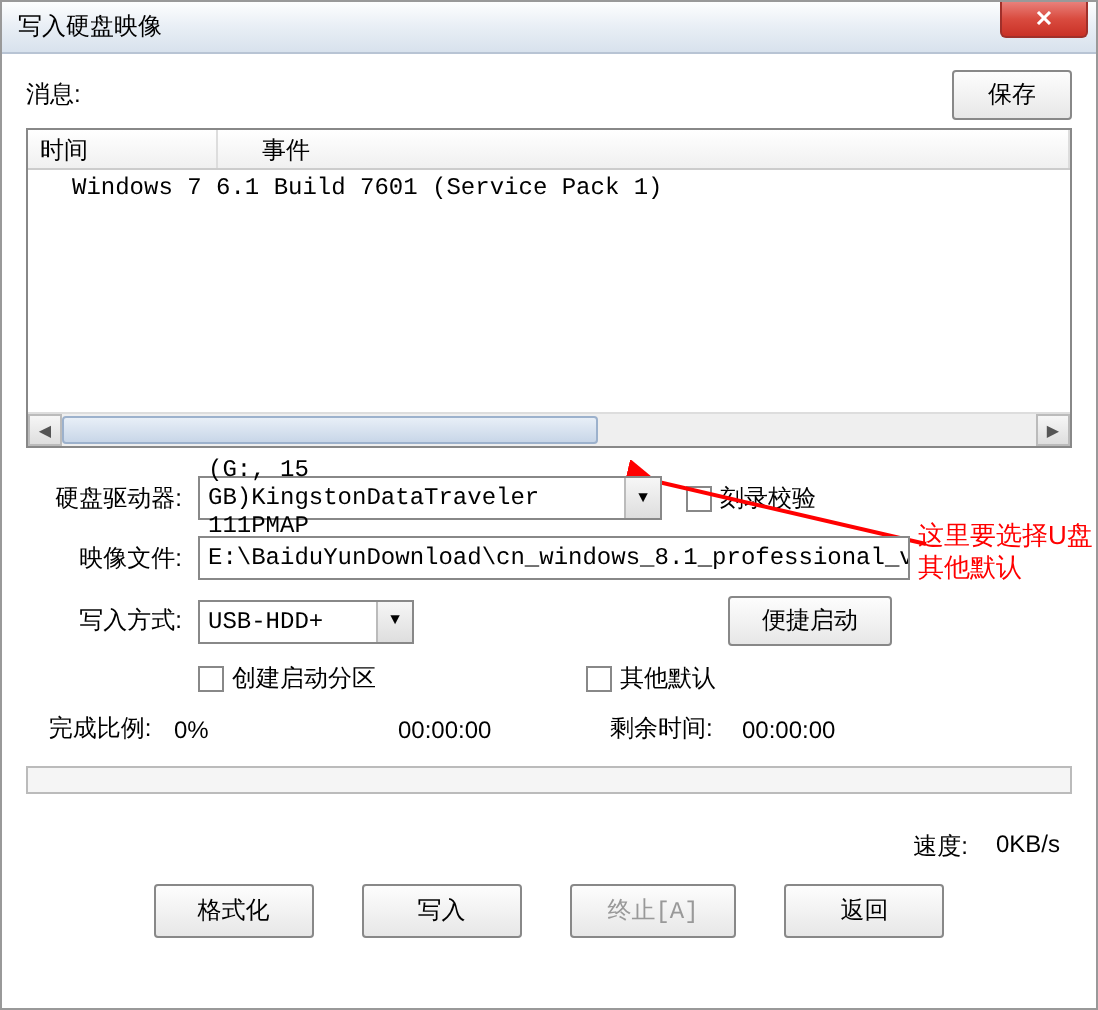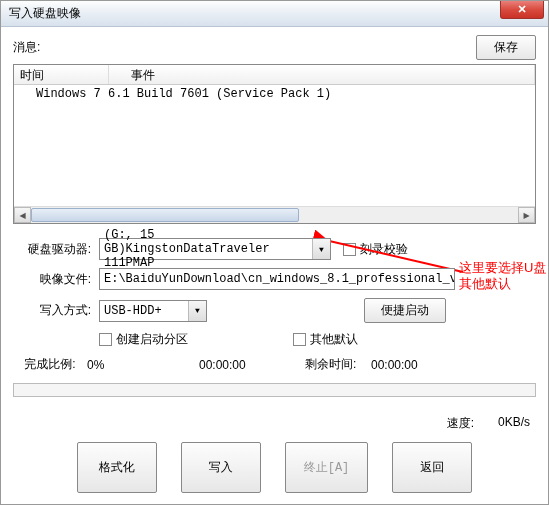--- a/index.html
+++ b/index.html
@@ -51,21 +51,21 @@
   }
   .btn {
     background: linear-gradient(to bottom, #fdfdfd, #e7e7e7);
     border: 1px solid #888;
     border-radius: 2px;
     padding: 3px 16px;
     font-size: 12px;
     font-family: Liberation Mono, monospace;
     min-width: 60px;
   }
-  .btn-wide { min-width: 80px; padding: 16px 18px; }
+  .btn-wide { min-width: 80px; padding: 4px 18px; }
   .btn-disabled { color: #999; text-align: center; }
   .listbox {
     border: 1px solid #888;
     background: #fff;
     height: 160px;
     overflow: hidden;
     position: relative;
     margin-bottom: 0;
   }
   .list-header {
@@ -185,21 +185,21 @@
   .divider-bottom .lbl { width: 74px; text-align: center;}
   .btn-row {
     display: flex;
     justify-content: center;
     gap: 24px;
     margin-top: 10px;
   }
   .speed-row {
     display: flex;
     justify-content: flex-end;
-    gap: 24px;
+    gap: 14px;
     margin-top: 18px;
     padding-right: 6px;
   }
 </style>
 </head>
 <body>
 
 <div class="titlebar">
   <span>写入硬盘映像</span>
   <div class="close-btn">

